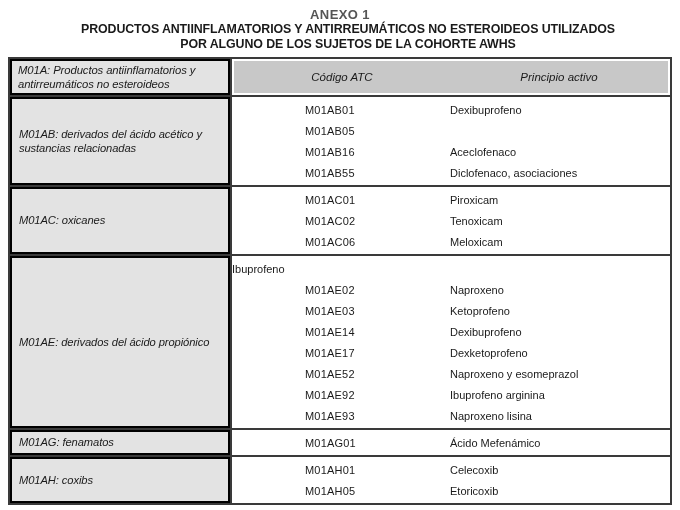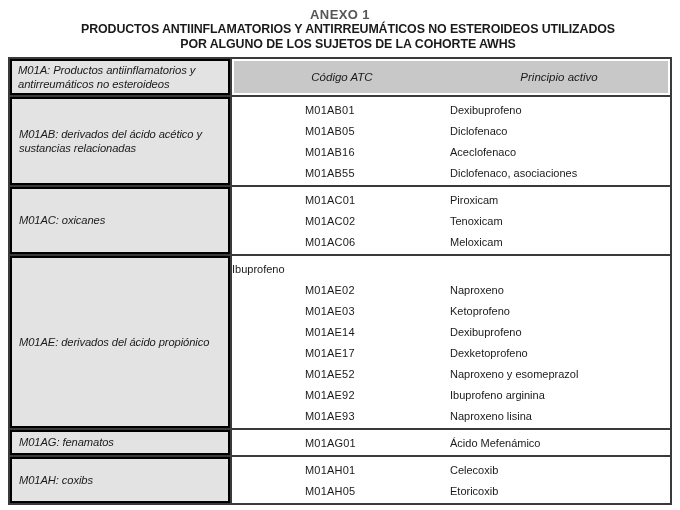--- a/index.html
+++ b/index.html
@@ -107,21 +107,20 @@
           <div class="lcell">
             <div class="fill light cat">M01AB: derivados del ácido acético y sustancias relacionadas</div>
           </div>
           <div class="rarea rows">
             <div class="code-row">
               <span class="code">M01AB01</span>
               <span class="pname">Dexibuprofeno</span>
             </div>
             <div class="code-row">
               <span class="code">M01AB05</span>
-              <span class="pname">Diclofenaco</span>
             </div>
             <div class="code-row">
               <span class="code">M01AB16</span>
               <span class="pname">Aceclofenaco</span>
             </div>
             <div class="code-row">
               <span class="code">M01AB55</span>
               <span class="pname">Diclofenaco, asociaciones</span>
             </div>
           </div>

